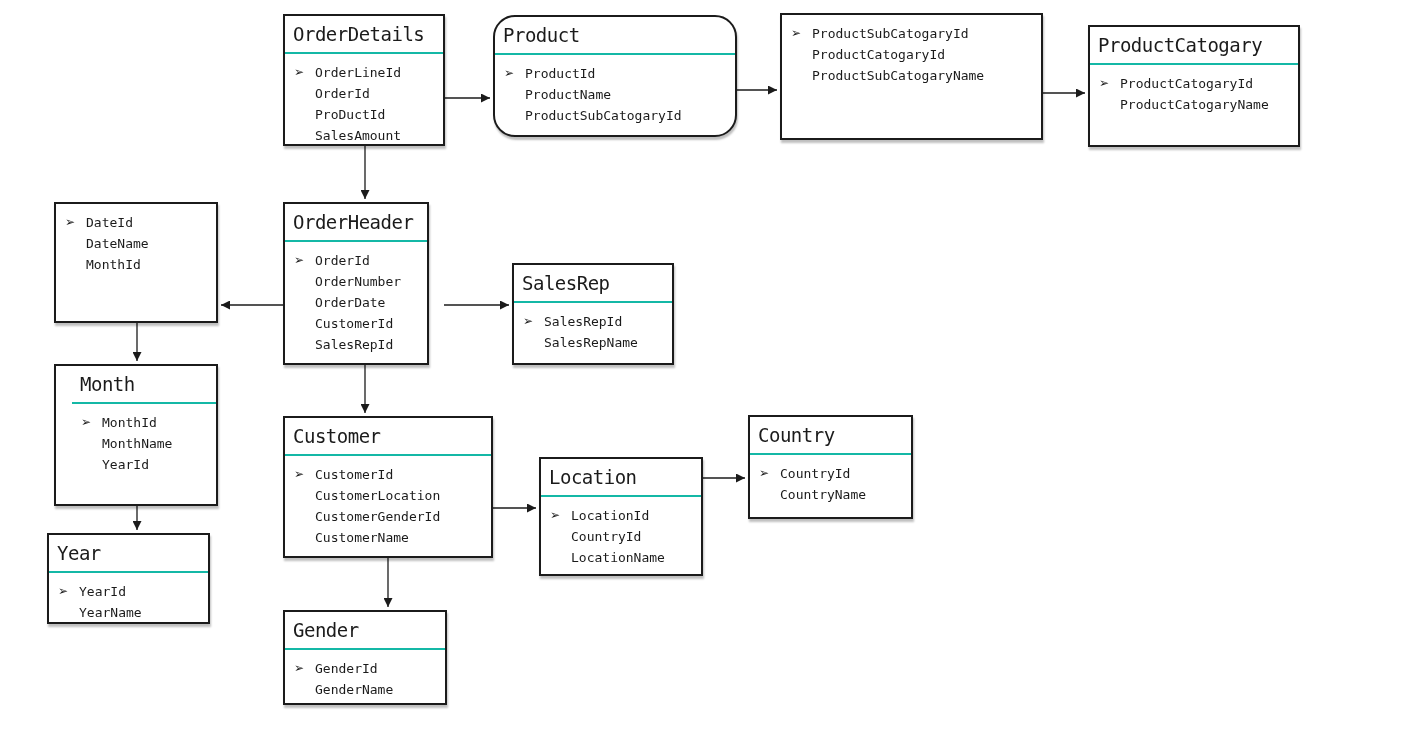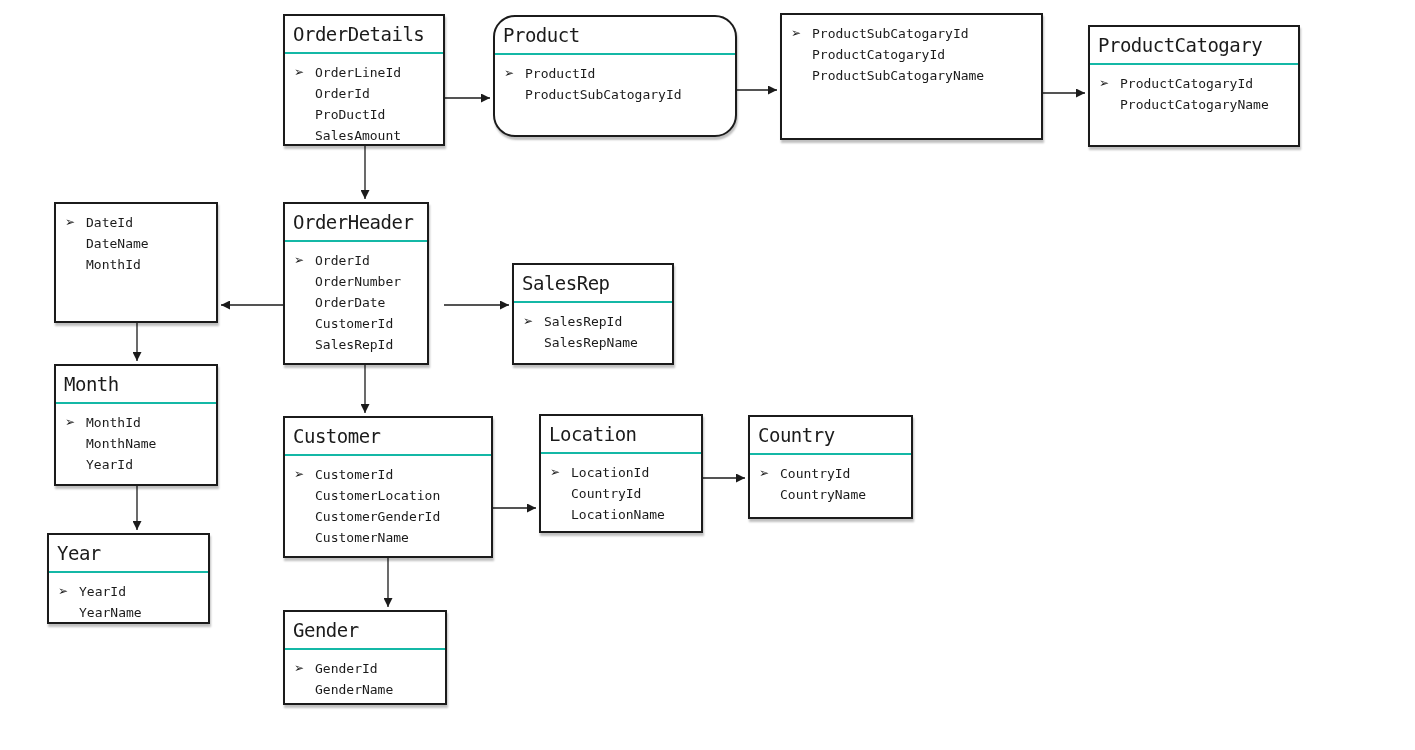--- a/index.html
+++ b/index.html
@@ -116,20 +116,24 @@
       <div class="entity-header">
         <span>Product</span>
       </div>
       <div class="entity-fields">
         <div class="field-row">
           <span class="pk-marker">➢</span>
           <span class="field-name">ProductId</span>
         </div>
         <div class="field-row">
           <span class="pk-marker"></span>
+          <span class="field-name">ProductName</span>
+        </div>
+        <div class="field-row">
+          <span class="pk-marker"></span>
           <span class="field-name">ProductSubCatogaryId</span>
         </div>
       </div>
     </div>
     <div class="entity" style="left: 780px; top: 13px; width: 263px; height: 127px;">
       <div class="entity-fields">
         <div class="field-row">
           <span class="pk-marker">➢</span>
           <span class="field-name">ProductSubCatogaryId</span>
         </div>
@@ -209,21 +213,21 @@
         <div class="field-row">
           <span class="pk-marker">➢</span>
           <span class="field-name">SalesRepId</span>
         </div>
         <div class="field-row">
           <span class="pk-marker"></span>
           <span class="field-name">SalesRepName</span>
         </div>
       </div>
     </div>
-    <div class="entity" style="left: 54px; top: 364px; width: 164px; height: 122px;">
+    <div class="entity" style="left: 54px; top: 364px; width: 164px; height: 142px; padding-left: 16px;">
       <div class="entity-header">
         <span>Month</span>
       </div>
       <div class="entity-fields">
         <div class="field-row">
           <span class="pk-marker">➢</span>
           <span class="field-name">MonthId</span>
         </div>
         <div class="field-row">
           <span class="pk-marker"></span>
@@ -266,21 +270,21 @@
         <div class="field-row">
           <span class="pk-marker"></span>
           <span class="field-name">CustomerGenderId</span>
         </div>
         <div class="field-row">
           <span class="pk-marker"></span>
           <span class="field-name">CustomerName</span>
         </div>
       </div>
     </div>
-    <div class="entity" style="left: 539px; top: 414px; width: 164px; height: 119px;">
+    <div class="entity" style="left: 539px; top: 457px; width: 164px; height: 119px;">
       <div class="entity-header">
         <span>Location</span>
       </div>
       <div class="entity-fields">
         <div class="field-row">
           <span class="pk-marker">➢</span>
           <span class="field-name">LocationId</span>
         </div>
         <div class="field-row">
           <span class="pk-marker"></span>

